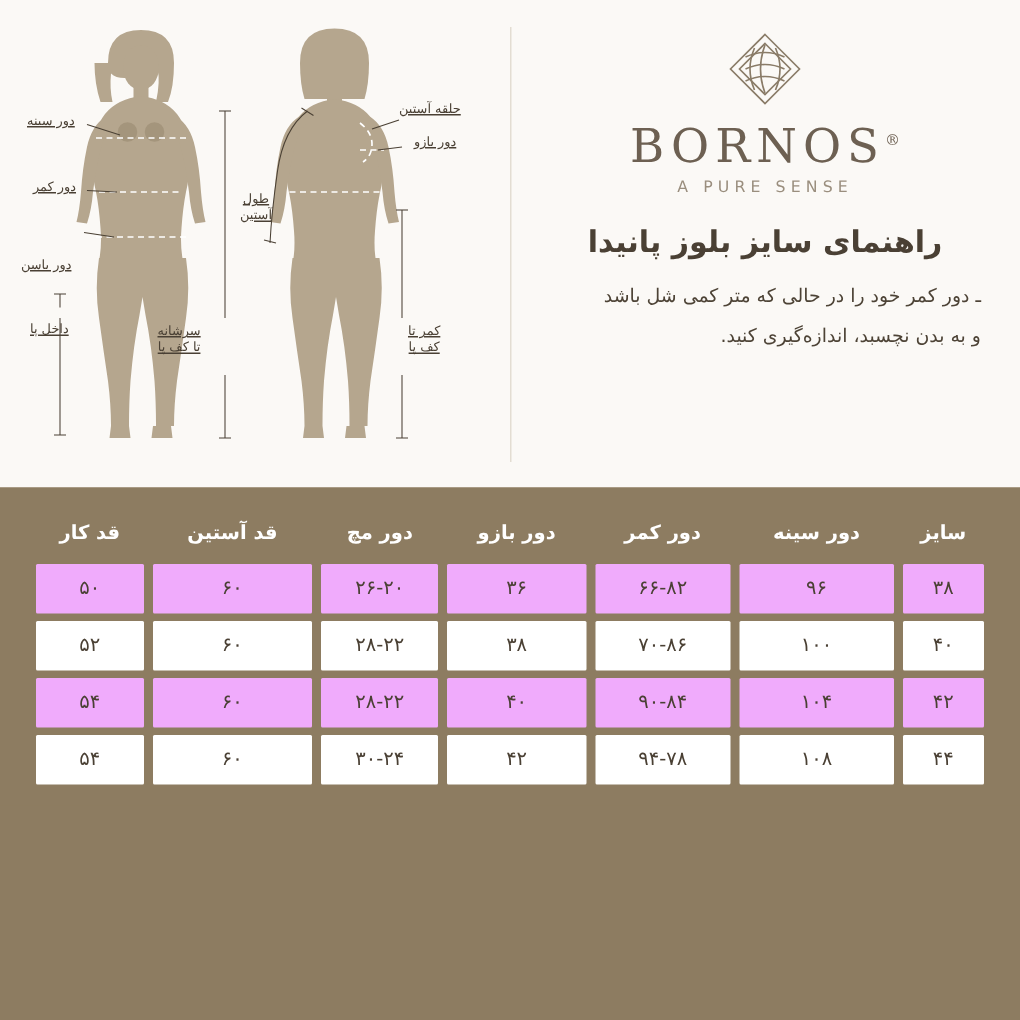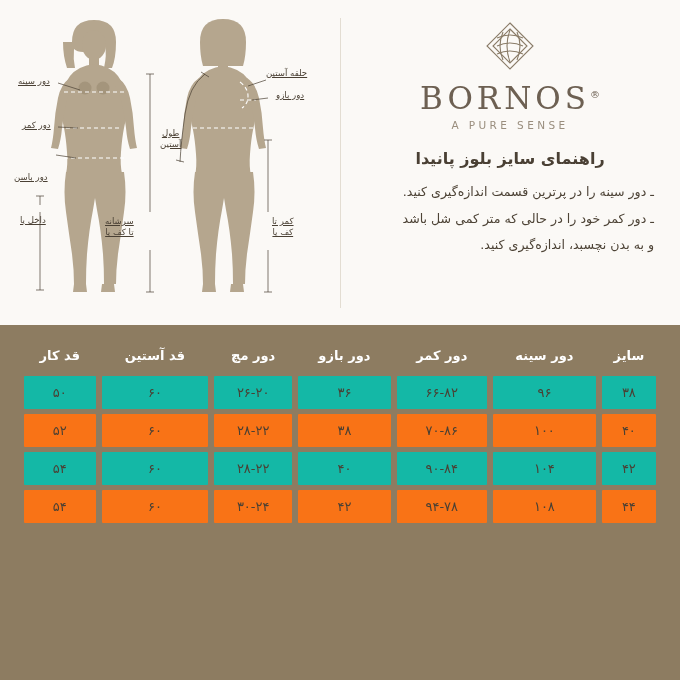--- a/index.html
+++ b/index.html
@@ -65,21 +65,21 @@
   }
   .brand-tag {
     margin-top: 3px;
     font-family: "DejaVu Sans", sans-serif;
     font-size: 10.5px;
     letter-spacing: 3.4px;
     color: #9a8e7e;
   }
   .guide-title {
     margin-top: 18px;
-    font-size: 16px;
+    font-size: 20px;
     color: #4a4034;
     font-weight: bold;
     direction: rtl;
   }
   .guide-list {
     margin-top: 12px;
     direction: rtl;
     text-align: right;
     font-size: 12.6px;
     line-height: 1.95;
@@ -118,28 +118,28 @@
   }
   table.size-table th {
     font-size: 13px;
     color: #ffffff;
     font-weight: bold;
     padding: 4px 0 8px 0;
     text-align: center;
     background: transparent;
   }
   table.size-table td {
-    background: #14b8a6;
+    background: #f0abfc;
     color: #4a4034;
     font-size: 13px;
     text-align: center;
     padding: 9px 0;
     border-radius: 1px;
   }
-  table.size-table tr.alt td { background: #f97316; }
+  table.size-table tr.alt td { background: #ffffff; }
 
   .bottom-fill {
     position: absolute;
     left: 0; top: 537px;
     width: 680px; height: 143px;
     background: #8d7c61;
   }
 </style>
 </head>
 <body>
@@ -263,21 +263,20 @@
             <path d="M34 12 q6 14 0 28"></path>
           </g>
         </svg>
       </div>
       <div class="brand-name"><span>BORNOS</span><span class="brand-reg">®</span></div>
       <div class="brand-tag">A PURE SENSE</div>
 
       <div class="guide-title">راهنمای سایز بلوز پانیدا</div>
 
       <div class="guide-list">
-        <div class="li">ـ دور سینه را در پرترین قسمت اندازه‌گیری کنید.</div>
         <div class="li">ـ دور کمر خود را در حالی که متر کمی شل باشد</div>
         <div class="li">و به بدن نچسبد، اندازه‌گیری کنید.</div>
       </div>
     </div>
   </div>
 
   <div class="table-wrap">
     <table class="size-table">
       <thead>
         <tr>

